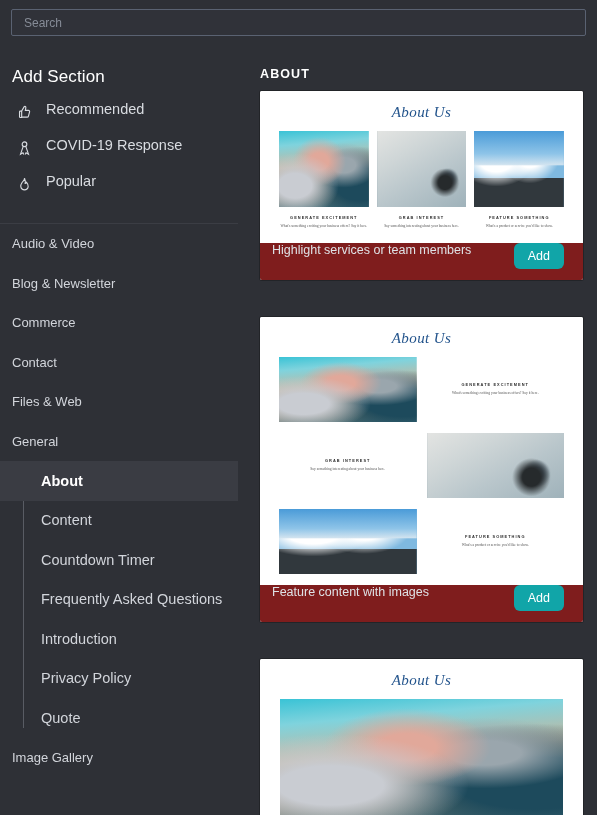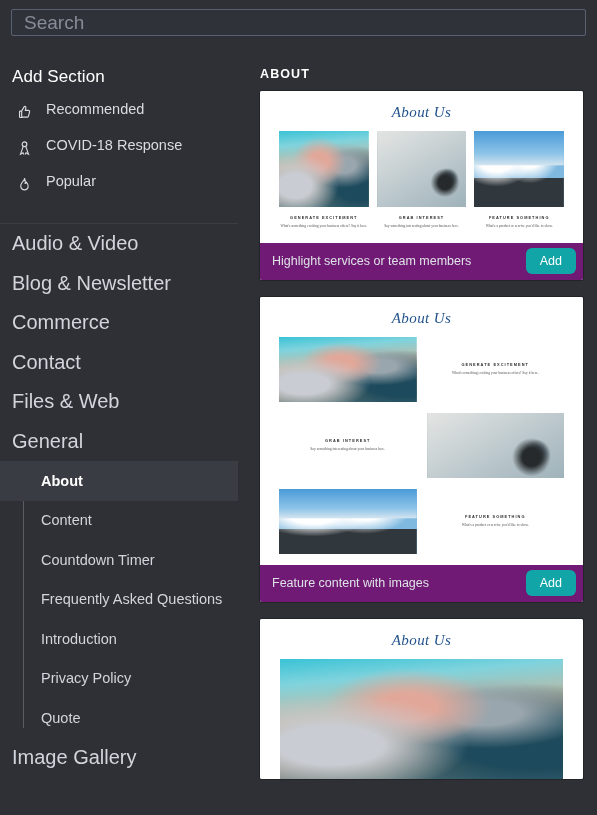--- a/index.html
+++ b/index.html
@@ -19,21 +19,21 @@
     align-items: center;
     padding: 0 11px;
   }
   #search-input {
     flex: 1;
     height: 27px;
     background: #303239;
     border: 1px solid #5a6272;
     border-radius: 2px;
     color: #d6d9de;
-    font-size: 19px;
+    font-size: 12px;
     font-family: "Liberation Sans", sans-serif;
     padding: 0 12px;
     outline: none;
   }
   #search-input::placeholder { color: #868c97; }
 
   
   #body-split {
     display: flex;
     height: 770px;
@@ -77,21 +77,21 @@
     background: #3b3d44;
     margin: 14px 0 0 0;
   }
 
   .cat-item {
     display: flex;
     align-items: center;
     height: 39.5px;
     padding-left: 12px;
     color: #d2d5db;
-    font-size: 20px;
+    font-size: 13px;
     cursor: pointer;
   }
   .sub-wrap { position: relative; }
   #indent-guide {
     position: absolute;
     left: 23px; top: 0; bottom: 10px;
     width: 1px;
     background: #595c64;
   }
   .sub-item {
@@ -135,21 +135,21 @@
   }
   #content-header {
     color: #ffffff;
     font-size: 12.5px;
     font-weight: bold;
     letter-spacing: 1.1px;
     padding: 22px 0 10px 10px;
   }
   .card {
     width: 323px;
-    margin: 0 0 17px 10px;
+    margin: 0 0 37px 10px;
     background: #ffffff;
     border-radius: 2px;
     overflow: hidden;
     box-shadow: 0 0 0 1px rgba(0,0,0,.25);
   }
   .preview { background: #ffffff; }
   .preview-title {
     text-align: center;
     color: #23548c;
     font-family: "Liberation Serif", serif;
@@ -200,25 +200,25 @@
   .alt-img { width: 145px; height: 65px; background-size: cover; background-position: center; }
   .alt-txt { width: 145px; }
   .alt-txt .cap-head { margin-top: 0; }
 
   
   .bigimg { width: 283px; height: 120px; margin: 0 auto; background-size: cover; background-position: center; }
 
   
   .card-foot {
     height: 37px;
-    background: #701a75;
-    display: flex;
-    align-items: center;
+    background: #7f1d1d;
+    display: flex;
+    align-items: flex-start;
     justify-content: space-between;
-    padding: 0 7px 0 12px;
+    padding: 0 19px 0 12px;
   }
   .foot-label { color: #dfe2e6; font-size: 12.5px; }
   .add-btn {
     background: #11a5a8;
     color: #ffffff;
     font-size: 12.5px;
     border: none;
     border-radius: 6px;
     padding: 6px 14px;
     cursor: pointer;
@@ -273,21 +273,21 @@
     </div>
 
     <div class="quick-item">
       <span class="quick-icon">
         <svg width="17" height="17" viewBox="0 0 24 24" fill="none" stroke="#d9dce1" stroke-width="1.6">
           <circle cx="12" cy="6" r="3.3"></circle>
           <path d="M10.2 9L6.4 20l3.4-2 1.3 2.4"></path>
           <path d="M13.8 9l3.8 11-3.4-2-1.3 2.4"></path>
         </svg>
       </span>
-      <span class="quick-label">COVID-18 Response</span>
+      <span class="quick-label">COVID-19 Response</span>
     </div>
 
     <div class="quick-item">
       <span class="quick-icon">
         <svg width="17" height="17" viewBox="0 0 24 24" fill="none" stroke="#d9dce1" stroke-width="1.6">
           <path d="M12 3c.4 3-2 4.2-3.4 6.2C7 11.6 6.5 13.4 6.8 15c.5 2.8 2.7 4.6 5.2 4.6s4.7-1.8 5.2-4.6c.4-2.3-.8-4.4-2.3-6.1-.5 1-1.2 1.5-1.9 1.6.6-2.5-.1-5.3-1-7.5z"></path>
         </svg>
       </span>
       <span class="quick-label">Popular</span>
     </div>

